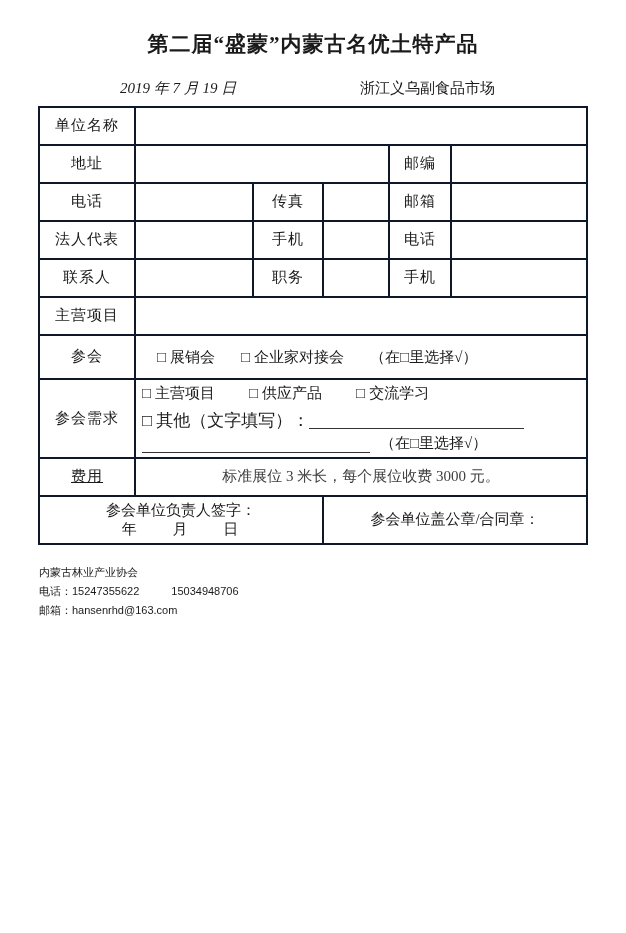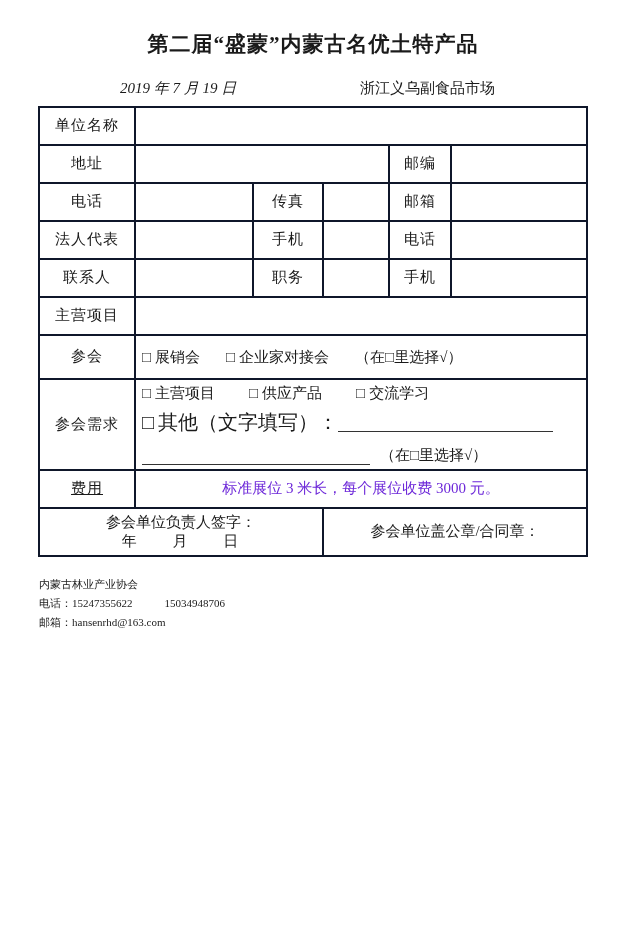--- a/index.html
+++ b/index.html
@@ -65,20 +65,21 @@
   }
   td.blank {
     background: #fff;
   }
   .checkline {
     display: flex;
     align-items: center;
     flex-wrap: wrap;
     font-size: 15px;
     line-height: 2.0;
+    margin-left: 15px;
   }
   .chk {
     display: inline-block;
     margin-right: 4px;
   }
   .opt {
     margin-right: 26px;
     white-space: nowrap;
   }
   .note-inline {
@@ -89,22 +90,22 @@
     vertical-align: middle;
     padding: 6px 10px;
   }
   .need-row1 {
     display: flex;
     font-size: 15px;
     margin-bottom: 6px;
   }
   .need-row1 .opt { margin-right: 34px; }
   .need-row2 {
-    font-size: 20px;
-    margin-bottom: 10px;
+    font-size: 17px;
+    margin-bottom: 2px;
     white-space: nowrap;
   }
   .underline-long {
     display: inline-block;
     border-bottom: 1px solid #333;
     width: 215px;
     height: 15px;
     vertical-align: -3px;
   }
   .need-row3 {
@@ -117,21 +118,21 @@
     border-bottom: 1px solid #333;
     width: 228px;
     height: 15px;
     vertical-align: -3px;
     margin-right: 10px;
   }
   td.fee {
     height: 108px;
     text-align: center;
     font-size: 15px;
-    color: #6d28d9;
+    color: #404040;
   }
   td.fee-lbl {
     height: 108px;
     text-decoration: underline;
   }
   td.sign {
     height: 140px;
     vertical-align: top;
     padding-top: 28px;
     font-size: 15px;
@@ -142,21 +143,21 @@
     letter-spacing: 2px;
   }
   .sign-date span { margin: 0 14px; }
   .footer {
     margin: 18px auto 0 auto;
     width: 548px;
     font-size: 11px;
     line-height: 1.75;
   }
   .footer .mono-ish {
-    font-family: Liberation Serif, serif;
+    font-family: Liberation Sans, sans-serif;
   }
   .gap2 { display: inline-block; width: 32px; }
 </style>
 </head>
 <body>
 
 <div class="page">
 
   <div class="title-block">
     <div class="title-line">第二届“盛蒙”内蒙古名优土特产品</div>

